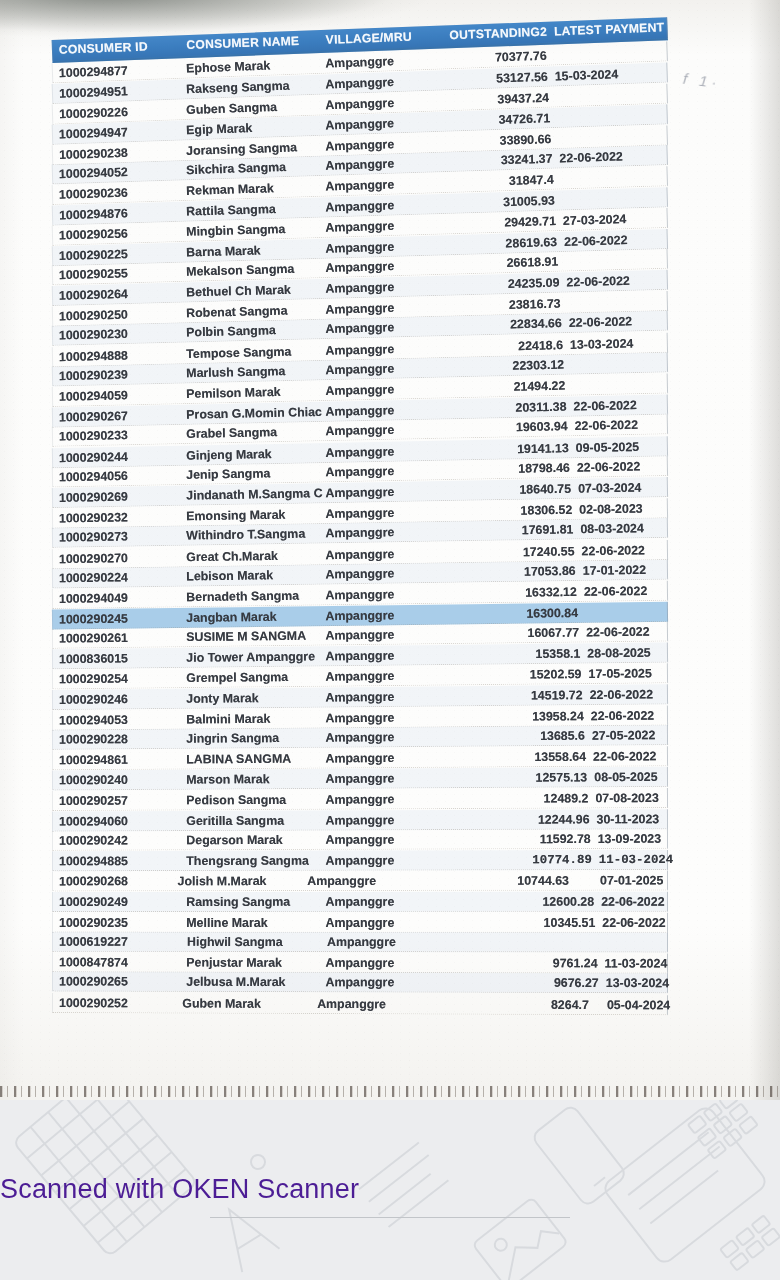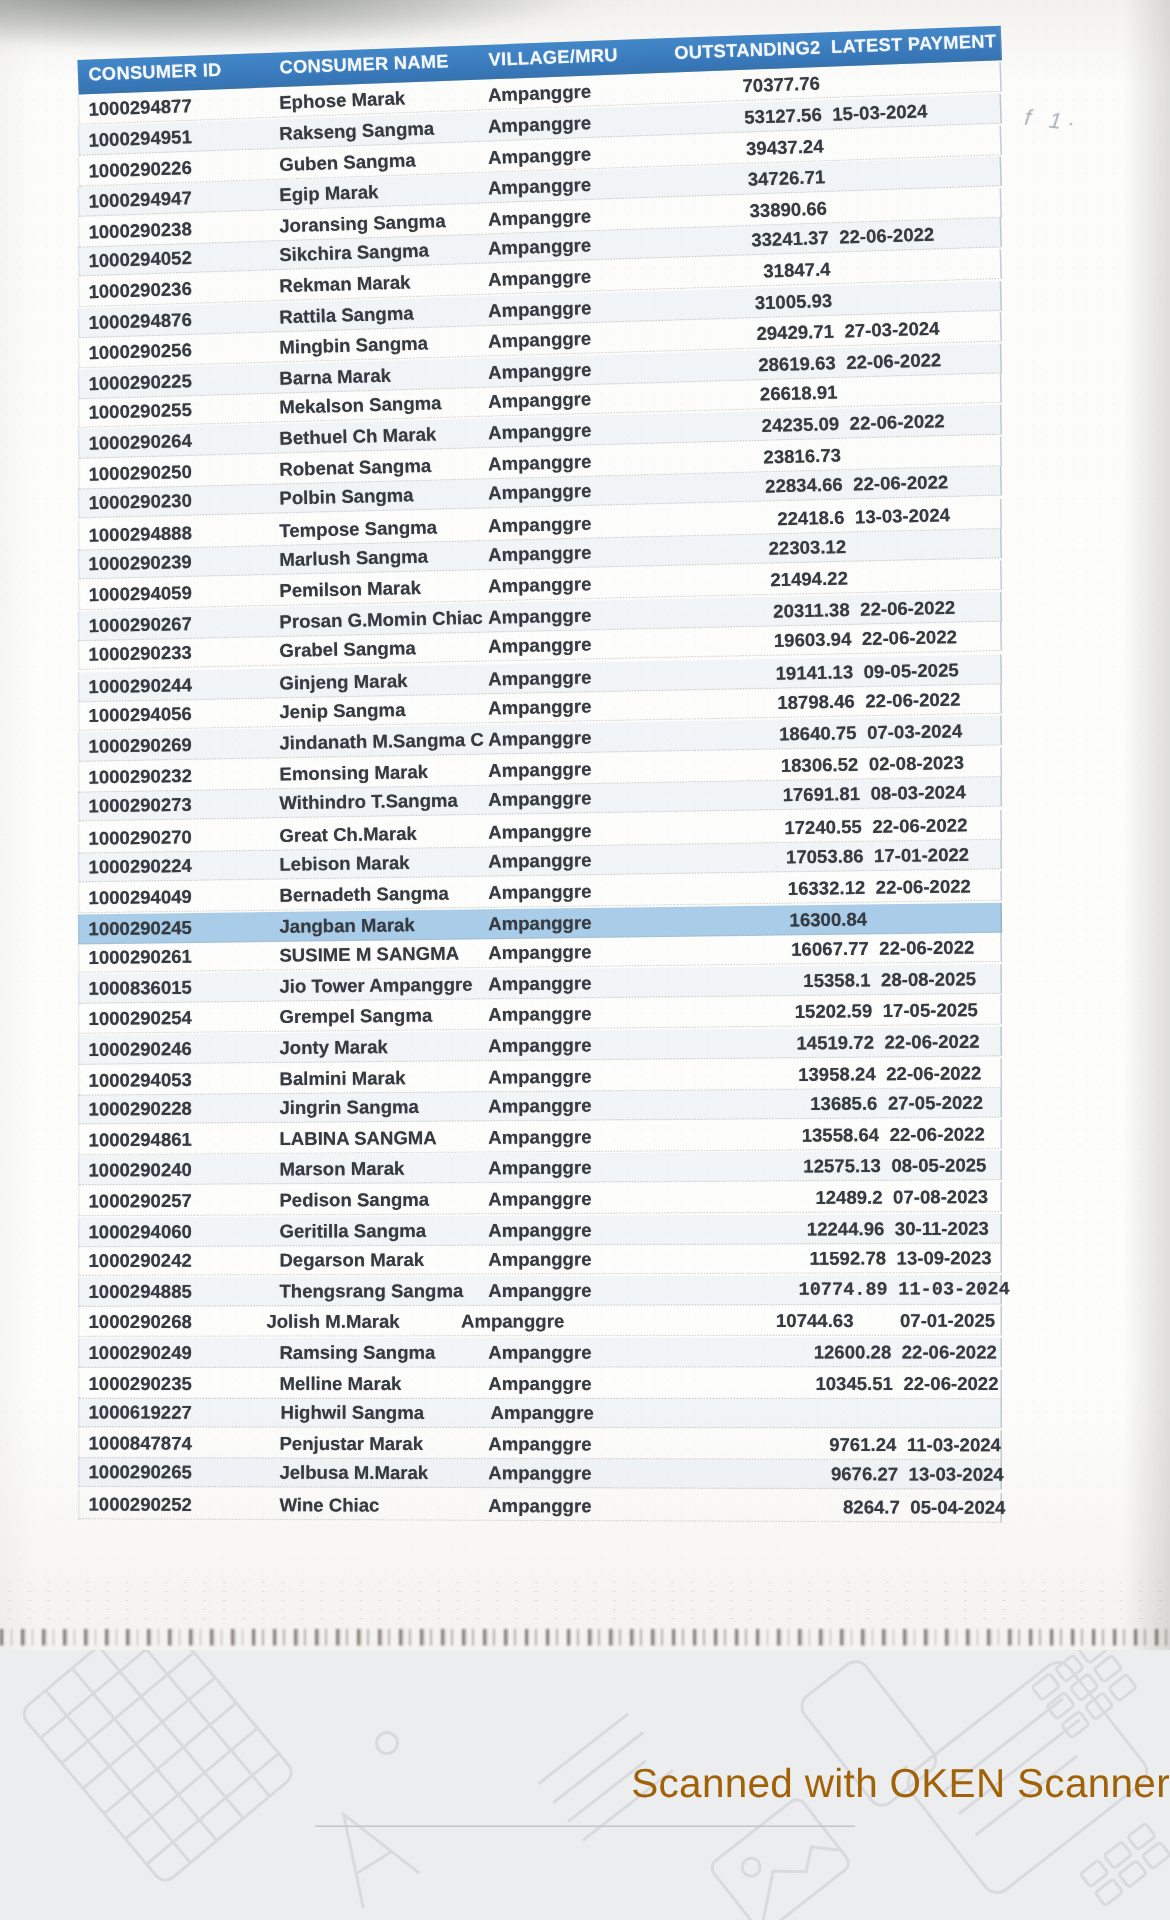--- a/index.html
+++ b/index.html
@@ -68,22 +68,22 @@
   
   .hand{
     position:absolute;left:683px;top:72px;
     font-size:15px;letter-spacing:4px;color:rgba(96,104,122,.5);
     transform:rotate(7deg);font-style:italic;filter:blur(.3px);
   }
   
   .footer{position:absolute;left:0;top:1100px;width:780px;height:180px;background:#ecedef;}
   .doodles{position:absolute;left:0;top:0;}
   .footer-text{
-    position:relative;top:74px;width:100%;text-align:right;
-    font-size:27px;color:#a16207;letter-spacing:.2px;
+    position:relative;top:74px;width:100%;text-align:left;
+    font-size:27px;color:#4c1d95;letter-spacing:.2px;
   }
   .footer-line{
     position:relative;top:86px;width:360px;height:1px;margin:0 auto;
     background:#c2c5c9;
   }
 </style>
 </head>
 <body>
 
 <div class="paper">
@@ -503,23 +503,23 @@
           <span class="c-id">1000290265</span>
           <span class="c-name">Jelbusa M.Marak</span>
           <span class="c-village">Ampanggre</span>
           <span class="rgt" style="transform: translateX(51.75px);">
             <span class="c-out">9676.27</span>
             <span class="c-date">13-03-2024</span>
           </span>
         </div>
         <div class="trow" style="transform: rotate(0.2132deg) translateY(0px);">
           <span class="c-id">1000290252</span>
-          <span class="c-name">Wine Chiac</span>
-          <span class="c-village">Ampanggre</span>
-          <span class="rgt" style="transform: translateX(52.9px);">
+          <span class="c-name">Guben Marak</span>
+          <span class="c-village">Ampanggre</span>
+          <span class="rgt" style="transform: translateX(52.9px); gap: 11px;">
             <span class="c-out">8264.7</span>
             <span class="c-date">05-04-2024</span>
           </span>
         </div>
       </div>
   </div>
 
   <span class="hand">f 1·</span>
 
   <div class="edge-speckle"></div>

